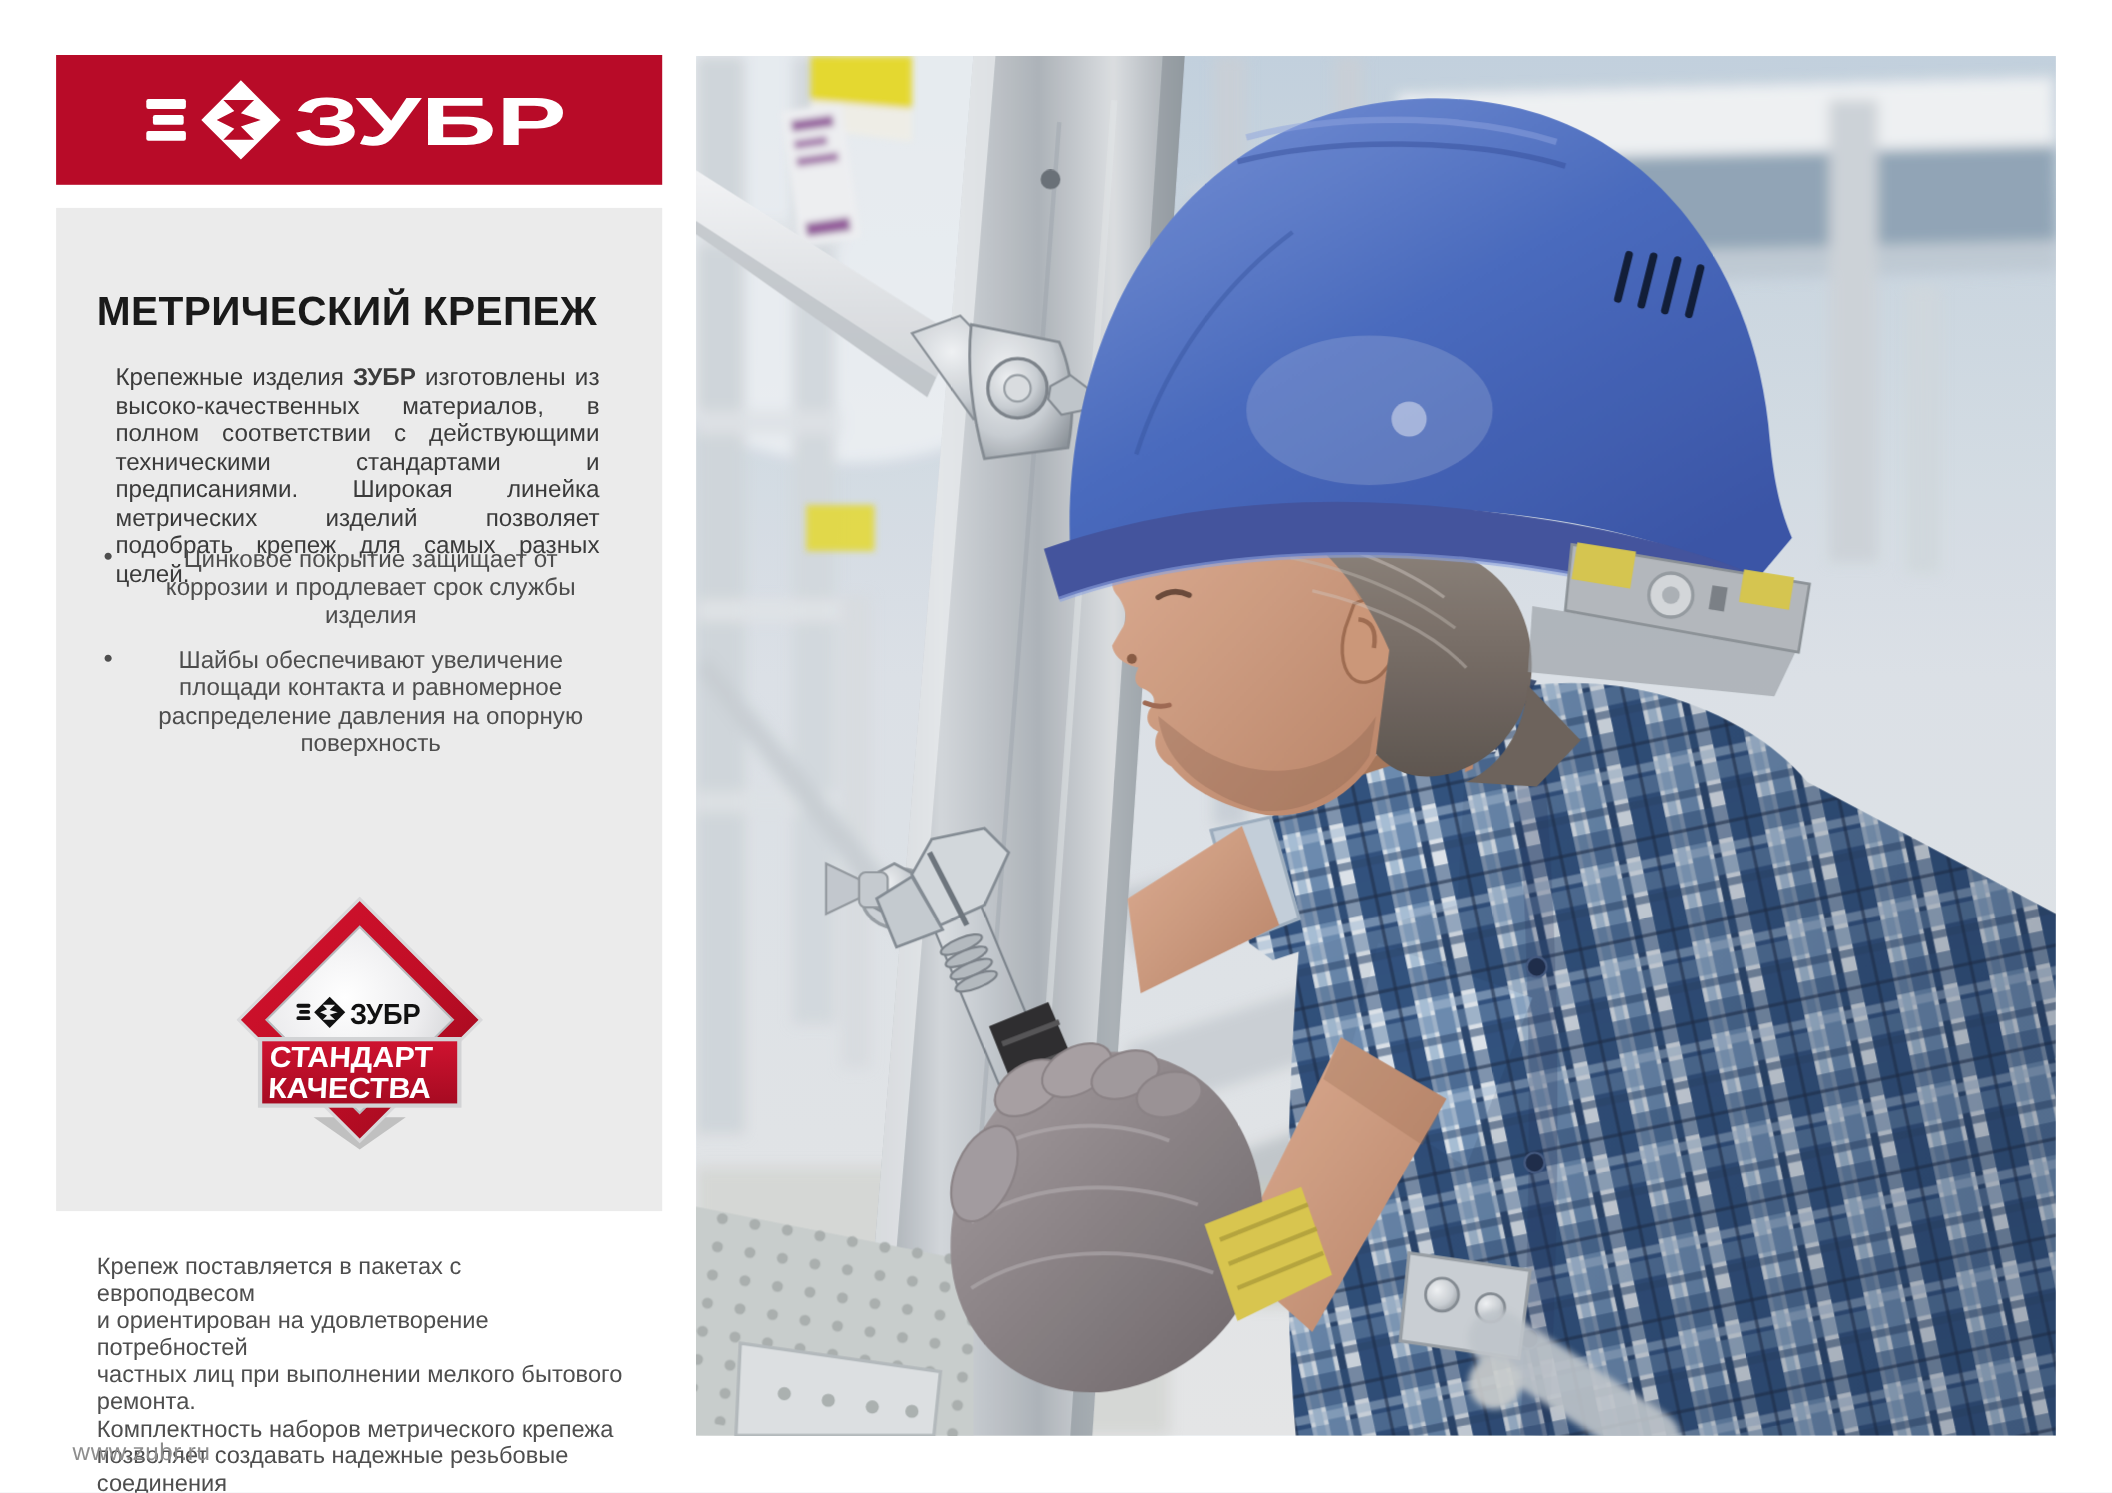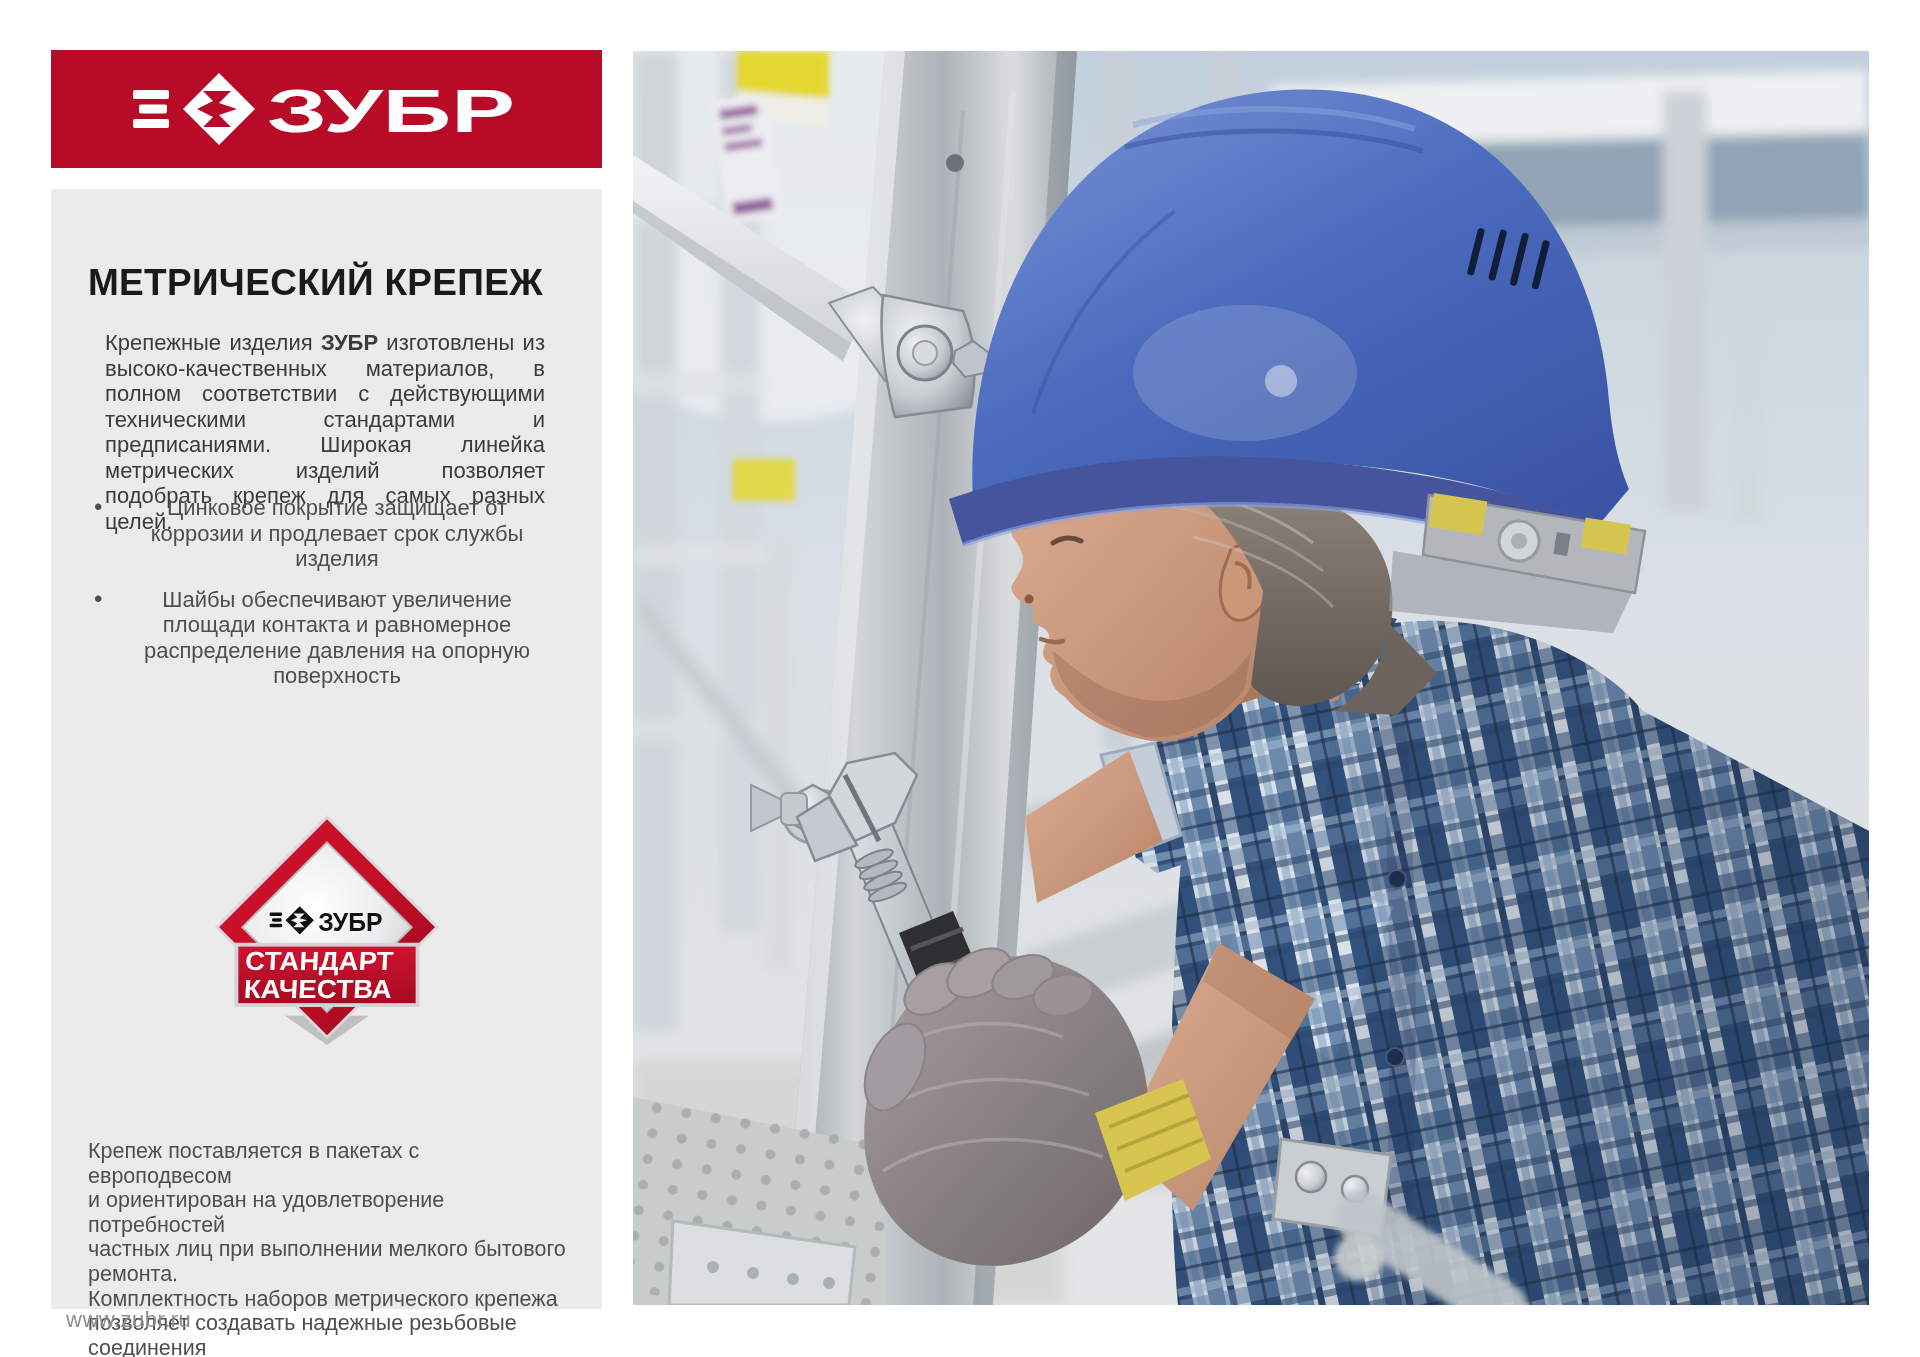--- a/index.html
+++ b/index.html
@@ -6,21 +6,21 @@
   body{
     width:1920px;height:1357px;position:relative;background:#ffffff;
     font-family:"Liberation Sans", sans-serif;overflow:hidden;
   }
   .banner{
     position:absolute;left:51px;top:50px;width:551px;height:118px;
     background:var(--banner_red,#b80b28);
     display:flex;align-items:center;justify-content:center;
   }
   .panel{
-    position:absolute;left:51px;top:189px;width:551px;height:1120px;
+    position:absolute;left:51px;top:189px;width:551px;height:912px;
     background:var(--panel_gray,#ebebeb);
   }
   .panel-title{
     position:absolute;left:37px;top:48px;right:20px;
     font-size:37px;font-weight:bold;letter-spacing:.3px;
     color:var(--title_black,#1a1a1a);
   }
   .intro{
     position:absolute;left:37px;right:40px;top:124px;
     font-size:22px;line-height:25.5px;text-align:justify;

